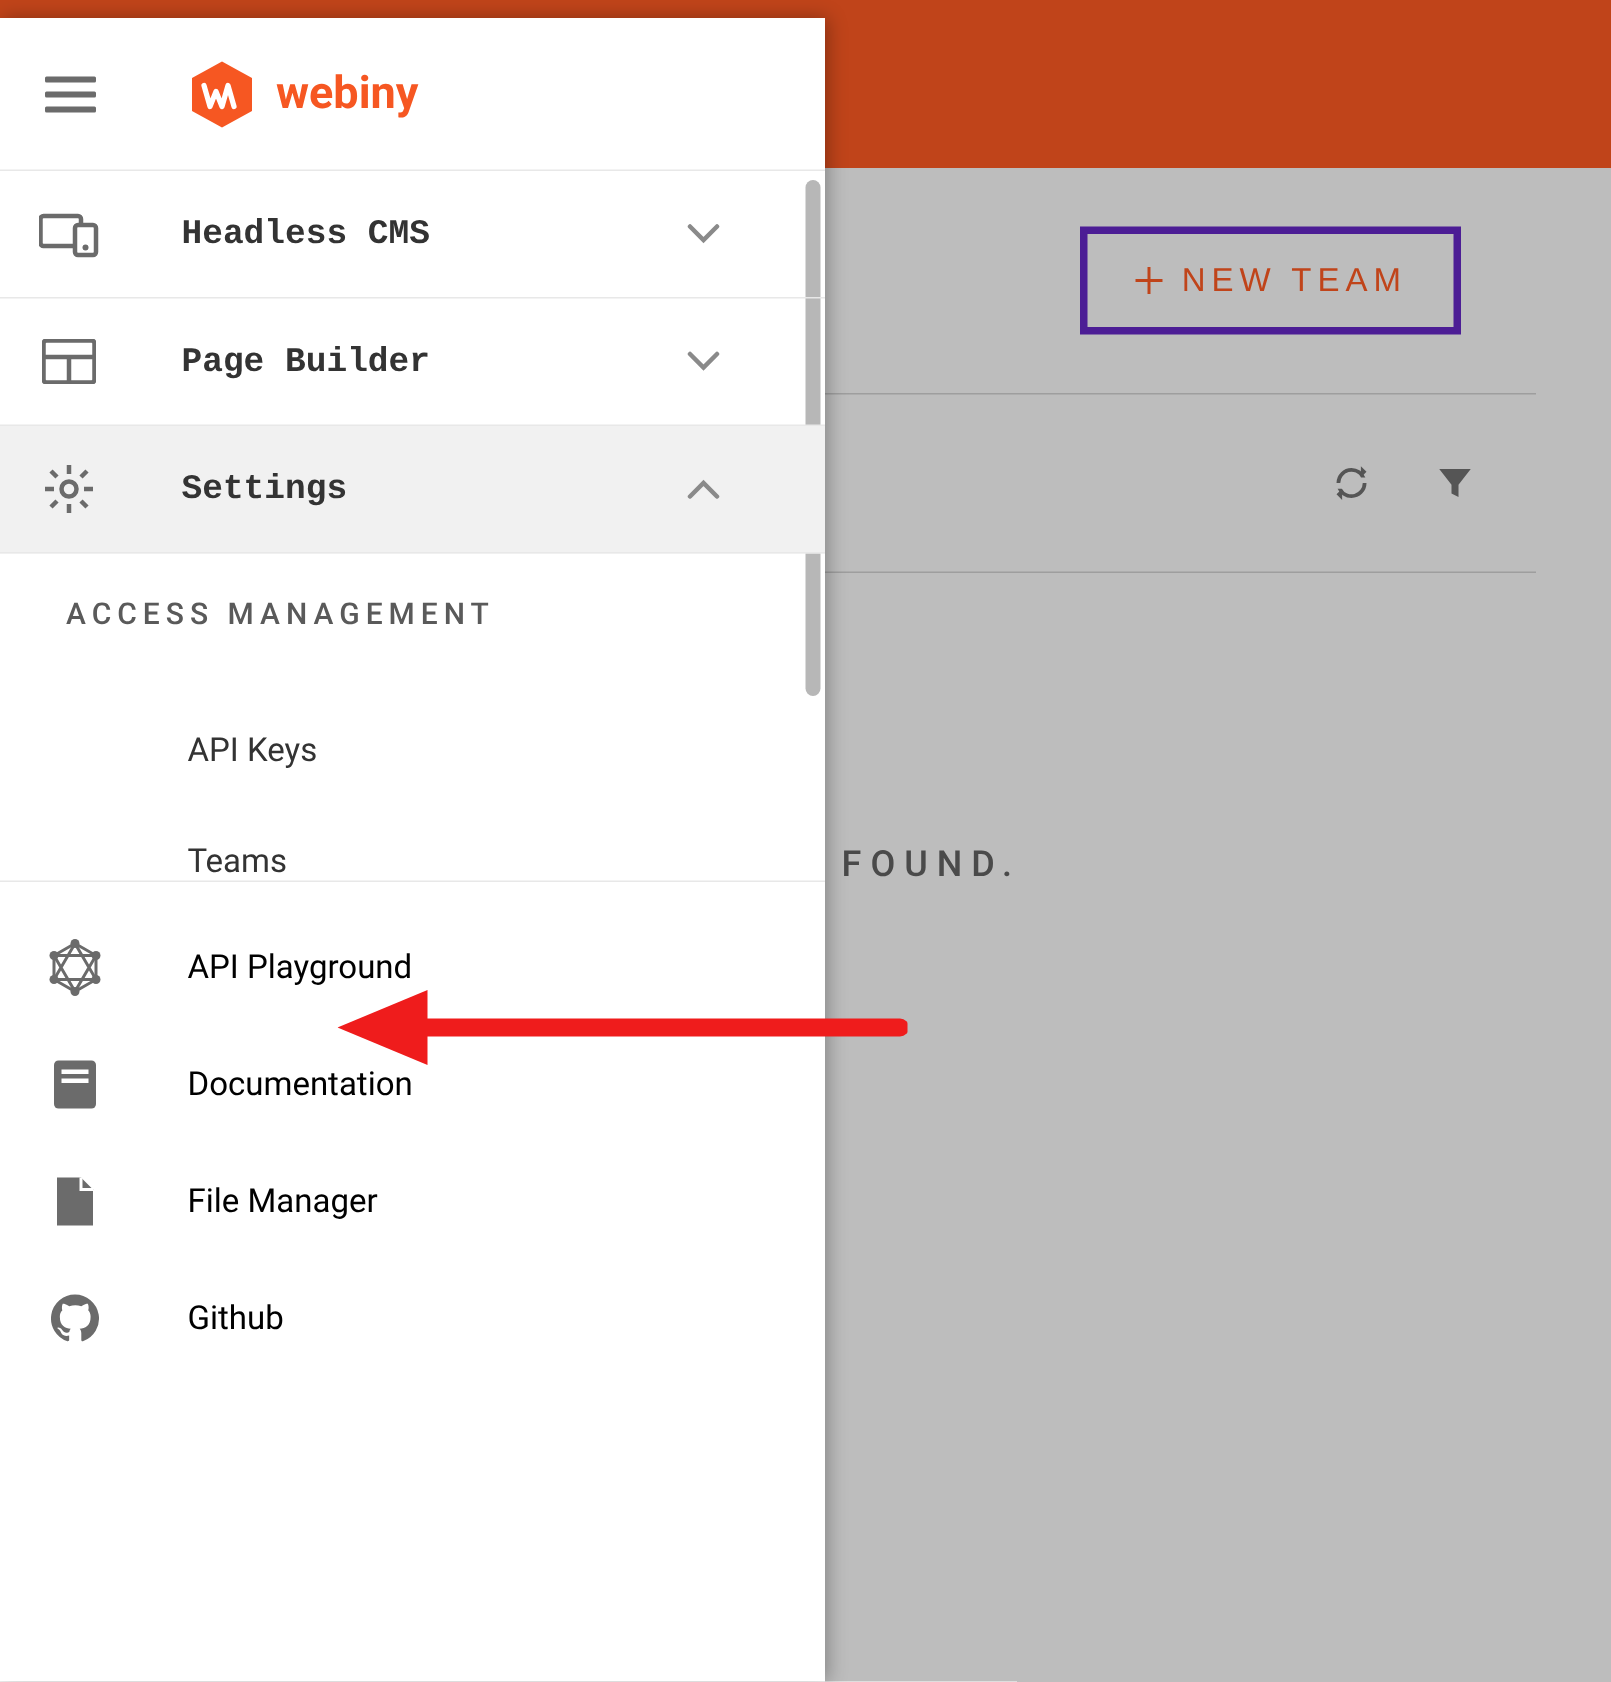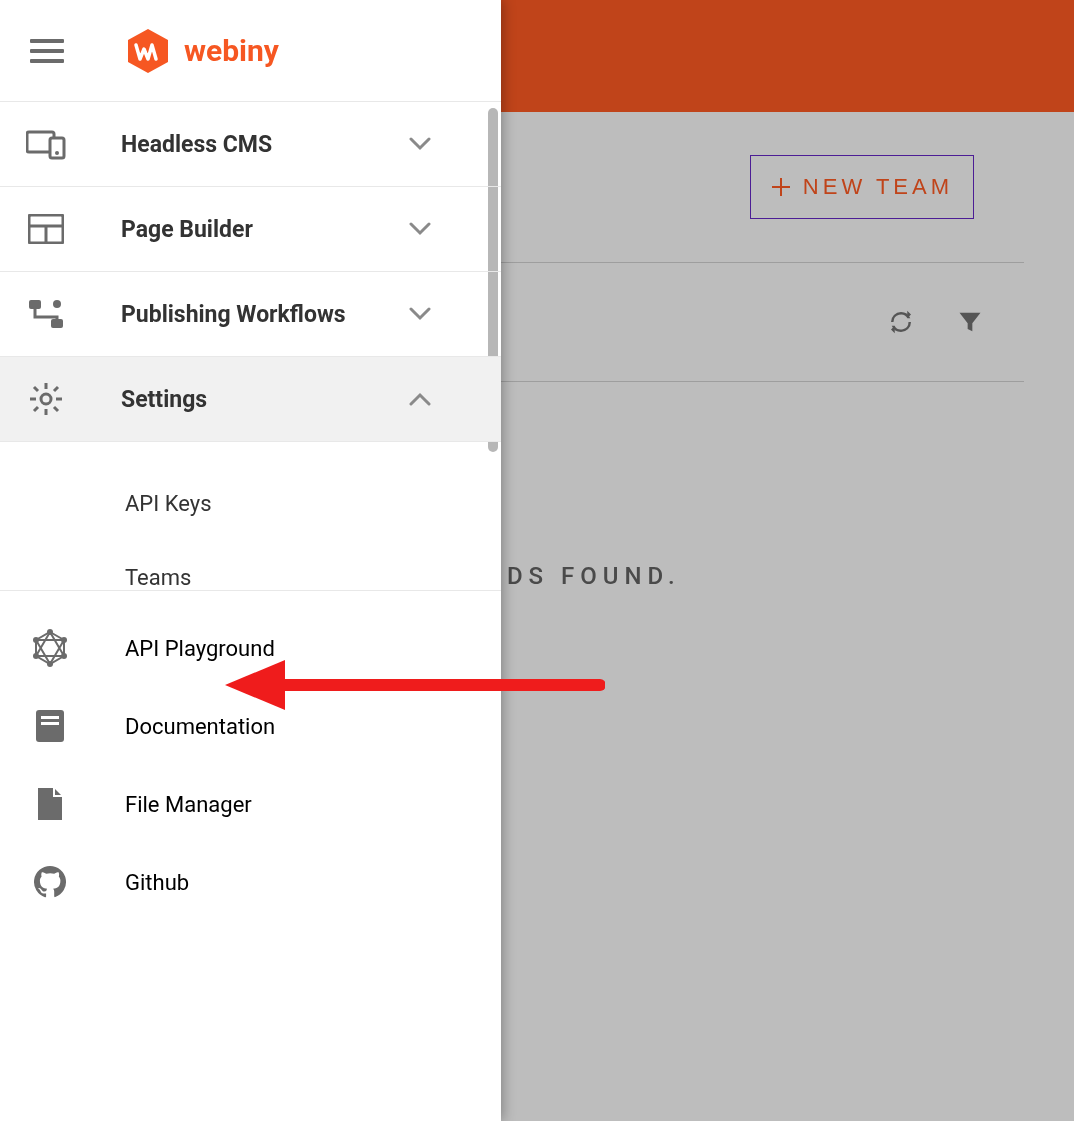--- a/index.html
+++ b/index.html
@@ -26,27 +26,27 @@
     top: 112px; left: 0; right: 50px; bottom: 0;
   }
   .panel-header {
     height: 150px;
     display: flex;
     align-items: center;
     justify-content: flex-end;
     padding-right: 50px;
   }
   .new-team-btn {
-    border: 1px solid #4c1d95;
+    border: 5px solid #4c1d95;
     background: transparent;
     color: #c0441a;
     font-size: 22px;
     font-weight: 500;
     letter-spacing: 4px;
-    padding: 18px 20px;
+    padding: 18px 31px;
     display: flex;
     align-items: center;
     gap: 12px;
     cursor: pointer;
   }
   .panel-toolbar {
     height: 120px;
     border-top: 1px solid #9e9e9e;
     border-bottom: 1px solid #9e9e9e;
     display: flex;
@@ -60,22 +60,22 @@
     padding-top: 180px;
     font-size: 24px;
     letter-spacing: 6px;
     color: #4a4a4a;
     font-weight: 500;
   }
 
   
   .sidebar {
     position: absolute;
-    top: 0; left: 0; bottom: 0;
-    width: 501px;
+    top: 12px; left: 0; bottom: 0;
+    width: 550px;
     background: #fff;
     box-shadow: 2px 0 12px rgba(0,0,0,0.3);
     display: flex;
     flex-direction: column;
   }
   .sidebar-header {
     height: 102px;
     display: flex;
     align-items: center;
     padding-left: 30px;
@@ -127,20 +127,21 @@
     display: flex;
     align-items: center;
     padding-left: 26px;
     gap: 55px;
     border-bottom: 1px solid #e8e8e8;
     cursor: pointer;
     font-size: 23px;
     font-weight: 700;
     color: #333;
     position: relative;
+    font-family: Liberation Mono, monospace;
   }
   .nav-item.active {
     background: #f1f1f1;
   }
   .nav-item .chevron {
     position: absolute;
     right: 70px;
   }
   .nav-icon {
     width: 40px;
@@ -273,52 +274,37 @@
           </svg>
       </span>
       <span>Page Builder</span>
       <span class="chevron">
         <svg width="22" height="14" viewBox="0 0 22 14">
             <path d="M2 2l9 9 9-9" stroke="#8a8a8a" stroke-width="3" fill="none" stroke-linecap="round"></path>
           </svg>
       </span>
     </div>
 
-    <div class="nav-item">
-      <span class="nav-icon">
-        <svg width="36" height="30" viewBox="0 0 36 30">
-            <rect x="1" y="1" width="12" height="9" rx="2" fill="#6b6b6b"></rect>
-            <rect x="23" y="20" width="12" height="9" rx="2" fill="#6b6b6b"></rect>
-            <circle cx="29" cy="5" r="4" fill="#6b6b6b"></circle>
-            <path d="M7 10v8h22v2" stroke="#6b6b6b" stroke-width="3" fill="none"></path>
-          </svg>
-      </span>
-      <span>Publishing Workflows</span>
-      <span class="chevron">
-        <svg width="22" height="14" viewBox="0 0 22 14">
-            <path d="M2 2l9 9 9-9" stroke="#8a8a8a" stroke-width="3" fill="none" stroke-linecap="round"></path>
-          </svg>
-      </span>
-    </div>
 
     <div class="nav-item active">
       <span class="nav-icon">
         <svg width="36" height="36" viewBox="0 0 36 36">
             <circle cx="18" cy="18" r="5" fill="none" stroke="#6b6b6b" stroke-width="3"></circle>
             <path d="M18 2v6M18 28v6M2 18h6M28 18h6M6 6l4 4M26 26l4 4M6 30l4-4M26 10l4-4" stroke="#6b6b6b" stroke-width="3"></path>
           </svg>
       </span>
       <span>Settings</span>
       <span class="chevron">
         <svg width="22" height="14" viewBox="0 0 22 14">
             <path d="M2 12l9-9 9 9" stroke="#8a8a8a" stroke-width="3" fill="none" stroke-linecap="round"></path>
           </svg>
       </span>
     </div>
 
+    <div class="nav-group-header">ACCESS MANAGEMENT</div>
 
     <div class="nav-subitem">
       <span>API Keys</span>
     </div>
     <div class="nav-subitem">
       <span>Teams</span>
     </div>
 
 
     <div class="bottom-section">

